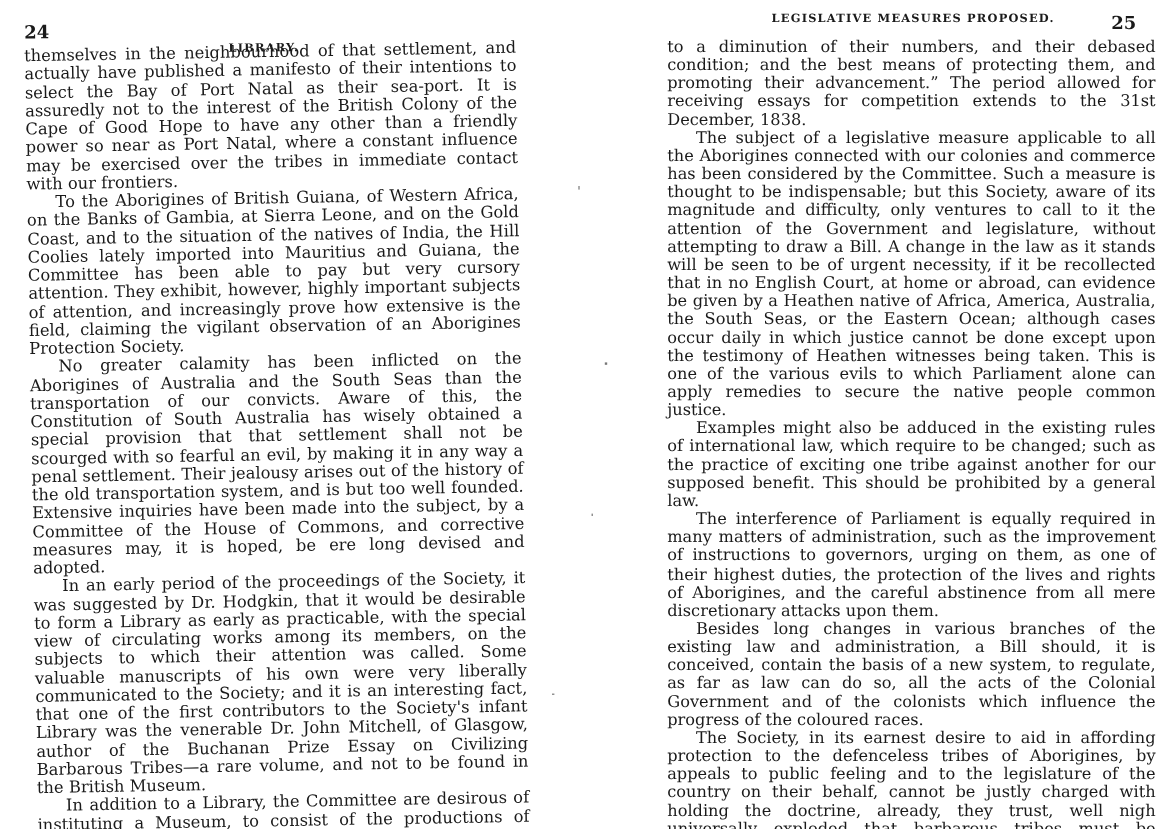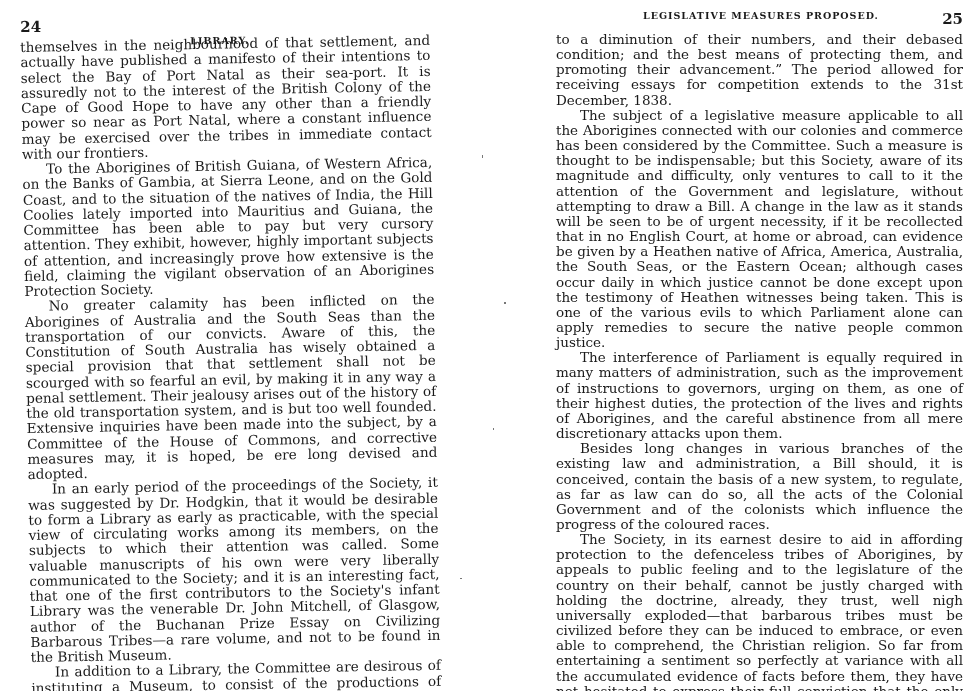--- a/index.html
+++ b/index.html
@@ -8,21 +8,21 @@
     .page { position: absolute; top: 0; height: 691px; }
     .page.left { left: 0; width: 490px; }
     .page.right { left: 490px; width: 490px; }
     .header { position: absolute; top: 10px; height: 20px; font-size: 9.5px; letter-spacing: 1px; font-weight: bold; text-transform: uppercase; }
     .pnum { position: absolute; font-size: 15px; font-weight: bold; letter-spacing: 0; }
     .left .header { left: 20px; width: 410px; transform: rotate(-0.6deg); transform-origin: left top; }
     .left .header .pnum { left: 0; top: 8px; }
     .left .header .title { position: absolute; left: 170px; top: 27px; }
     .right .header { left: 68px; width: 405px; }
     .right .header .title { position: absolute; left: 85px; top: 0; }
-    .right .header .pnum { right: 0; top: 0px; margin-left: 35px; }
+    .right .header .pnum { right: 16px; top: 0px; margin-left: 35px; }
     .body-text { position: absolute; font-size: 13.6px; line-height: 15.25px; text-align: justify; }
     .left .body-text { left: 20px; top: 40px; width: 410px; transform: rotate(-1.0deg); transform-origin: left top; }
     .right .body-text { left: 66px; top: 32px; width: 407px; font-size: 13.5px; line-height: 15.15px; }
     .body-text p { margin: 0; text-indent: 0; }
     .body-text p.indent { text-indent: 24px; }
     .mark { position: absolute; background: #777; }
   </style>
 </head>
 <body>
 
@@ -46,20 +46,21 @@
   </div>
 
   <div class="page right">
     <div class="header">
       <span class="title">LEGISLATIVE MEASURES PROPOSED.</span>
       <span class="pnum">25</span>
     </div>
     <div class="body-text">
       <p>to a diminution of their numbers, and their debased condition; and the best means of protecting them, and promoting their advancement.” The period allowed for receiving essays for competition extends to the 31st December, 1838.</p>
       <p class="indent">The subject of a legislative measure applicable to all the Aborigines connected with our colonies and commerce has been considered by the Committee. Such a measure is thought to be indispensable; but this Society, aware of its magnitude and difficulty, only ventures to call to it the attention of the Government and legislature, without attempting to draw a Bill. A change in the law as it stands will be seen to be of urgent necessity, if it be recollected that in no English Court, at home or abroad, can evidence be given by a Heathen native of Africa, America, Australia, the South Seas, or the Eastern Ocean; although cases occur daily in which justice cannot be done except upon the testimony of Heathen witnesses being taken. This is one of the various evils to which Parliament alone can apply remedies to secure the native people common justice.</p>
+      <p class="indent">Examples might also be adduced in the existing rules of international law, which require to be changed; such as the practice of exciting one tribe against another for our supposed benefit. This should be prohibited by a general law.</p>
       <p class="indent">The interference of Parliament is equally required in many matters of administration, such as the improvement of instructions to governors, urging on them, as one of their highest duties, the protection of the lives and rights of Aborigines, and the careful abstinence from all mere discretionary attacks upon them.</p>
       <p class="indent">Besides long changes in various branches of the existing law and administration, a Bill should, it is conceived, contain the basis of a new system, to regulate, as far as law can do so, all the acts of the Colonial Government and of the colonists which influence the progress of the coloured races.</p>
       <p class="indent">The Society, in its earnest desire to aid in affording protection to the defenceless tribes of Aborigines, by appeals to public feeling and to the legislature of the country on their behalf, cannot be justly charged with holding the doctrine, already, they trust, well nigh universally exploded—that barbarous tribes must be civilized before they can be induced to embrace, or even able to comprehend, the Christian religion. So far from entertaining a sentiment so perfectly at variance with all the accumulated evidence of facts before them, they have not hesitated to express their full conviction that the only effectual method to civilize a</p>
     </div>
     <div class="mark" style="left:14px;top:302px;width:2px;height:2px;"></div>
     <div class="mark" style="left:3px;top:428px;width:1px;height:2px;"></div>
   </div>
 
 </div>
 

